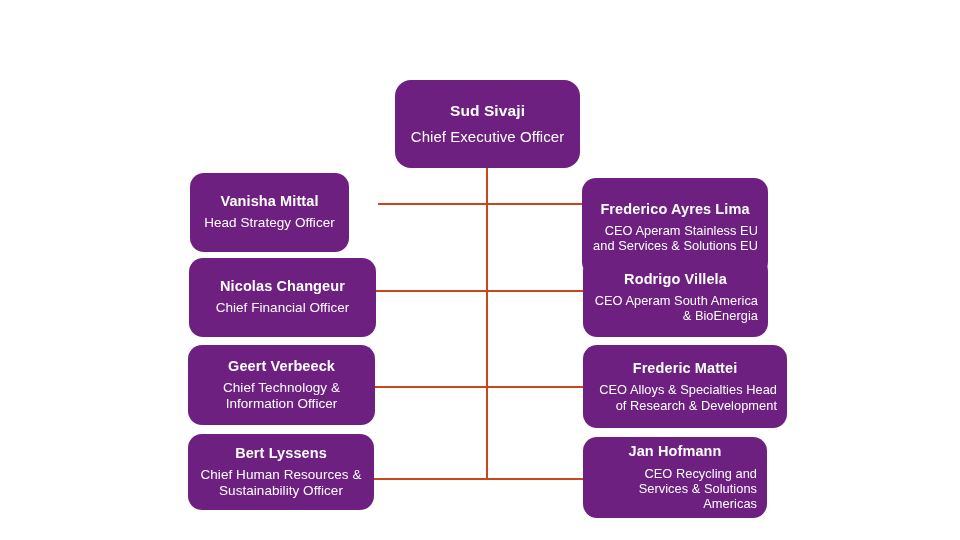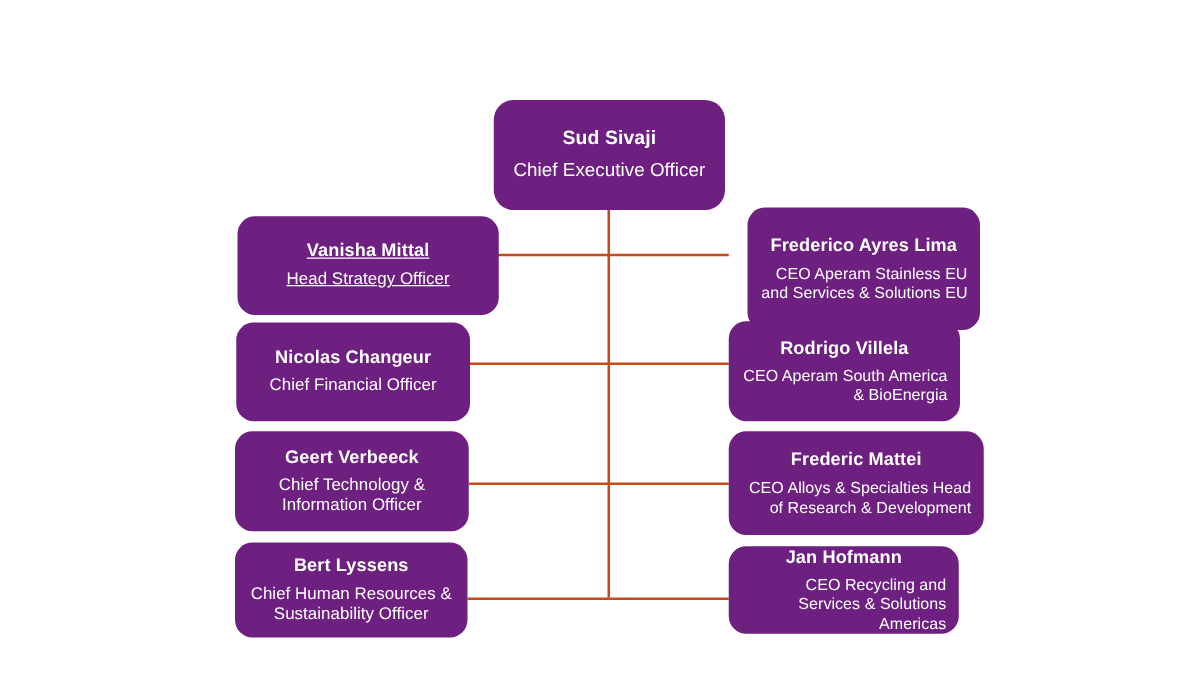--- a/index.html
+++ b/index.html
@@ -104,53 +104,53 @@
   <div class="connector-branch" style="left:378px; top:203px; width:205px;"></div>
   <div class="connector-branch" style="left:376px; top:290px; width:207px;"></div>
   <div class="connector-branch" style="left:375px; top:386px; width:208px;"></div>
   <div class="connector-branch" style="left:374px; top:478px; width:209px;"></div>
 
   <div class="node node-ceo">
     <div class="node-name">Sud Sivaji</div>
     <div class="node-title">Chief Executive Officer</div>
   </div>
 
-  <div class="node node-left" style="left:190px; top:173px; width:209px; height:79px;text-decoration:underline;">
+  <div class="node node-left" style="left:190px; top:173px; width:159px; height:79px;">
     <div class="node-name">Vanisha Mittal</div>
     <div class="node-title">Head Strategy Officer</div>
   </div>
 
   <div class="node node-left" style="left:189px; top:258px; width:187px; height:79px;">
     <div class="node-name">Nicolas Changeur</div>
     <div class="node-title">Chief Financial Officer</div>
   </div>
 
   <div class="node node-left" style="left:188px; top:345px; width:187px; height:80px;">
     <div class="node-name">Geert Verbeeck</div>
     <div class="node-title">Chief Technology &amp; Information Officer</div>
   </div>
 
   <div class="node node-left" style="left:188px; top:434px; width:186px; height:76px;">
     <div class="node-name">Bert Lyssens</div>
     <div class="node-title">Chief Human Resources &amp; Sustainability Officer</div>
   </div>
 
-  <div class="node node-right" style="left:582px; top:166px; width:186px; height:98px;margin-left:16px;">
+  <div class="node node-right" style="left:582px; top:178px; width:186px; height:98px;">
     <div class="node-name">Frederico Ayres Lima</div>
     <div class="node-title">CEO Aperam Stainless EU and Services &amp; Solutions EU</div>
   </div>
 
   <div class="node node-right" style="left:583px; top:257px; width:185px; height:80px;">
     <div class="node-name">Rodrigo Villela</div>
     <div class="node-title">CEO Aperam South America &amp; BioEnergia</div>
   </div>
 
   <div class="node node-right" style="left:583px; top:345px; width:204px; height:83px;">
     <div class="node-name">Frederic Mattei</div>
     <div class="node-title">CEO Alloys &amp; Specialties Head of Research &amp; Development</div>
   </div>
 
-  <div class="node node-right" style="left:583px; top:437px; width:184px; height:70px;">
+  <div class="node node-right" style="left:583px; top:437px; width:184px; height:81px;">
     <div class="node-name">Jan Hofmann</div>
     <div class="node-title">CEO Recycling and Services &amp; Solutions Americas</div>
   </div>
 
 </div>
 
 </body></html>

